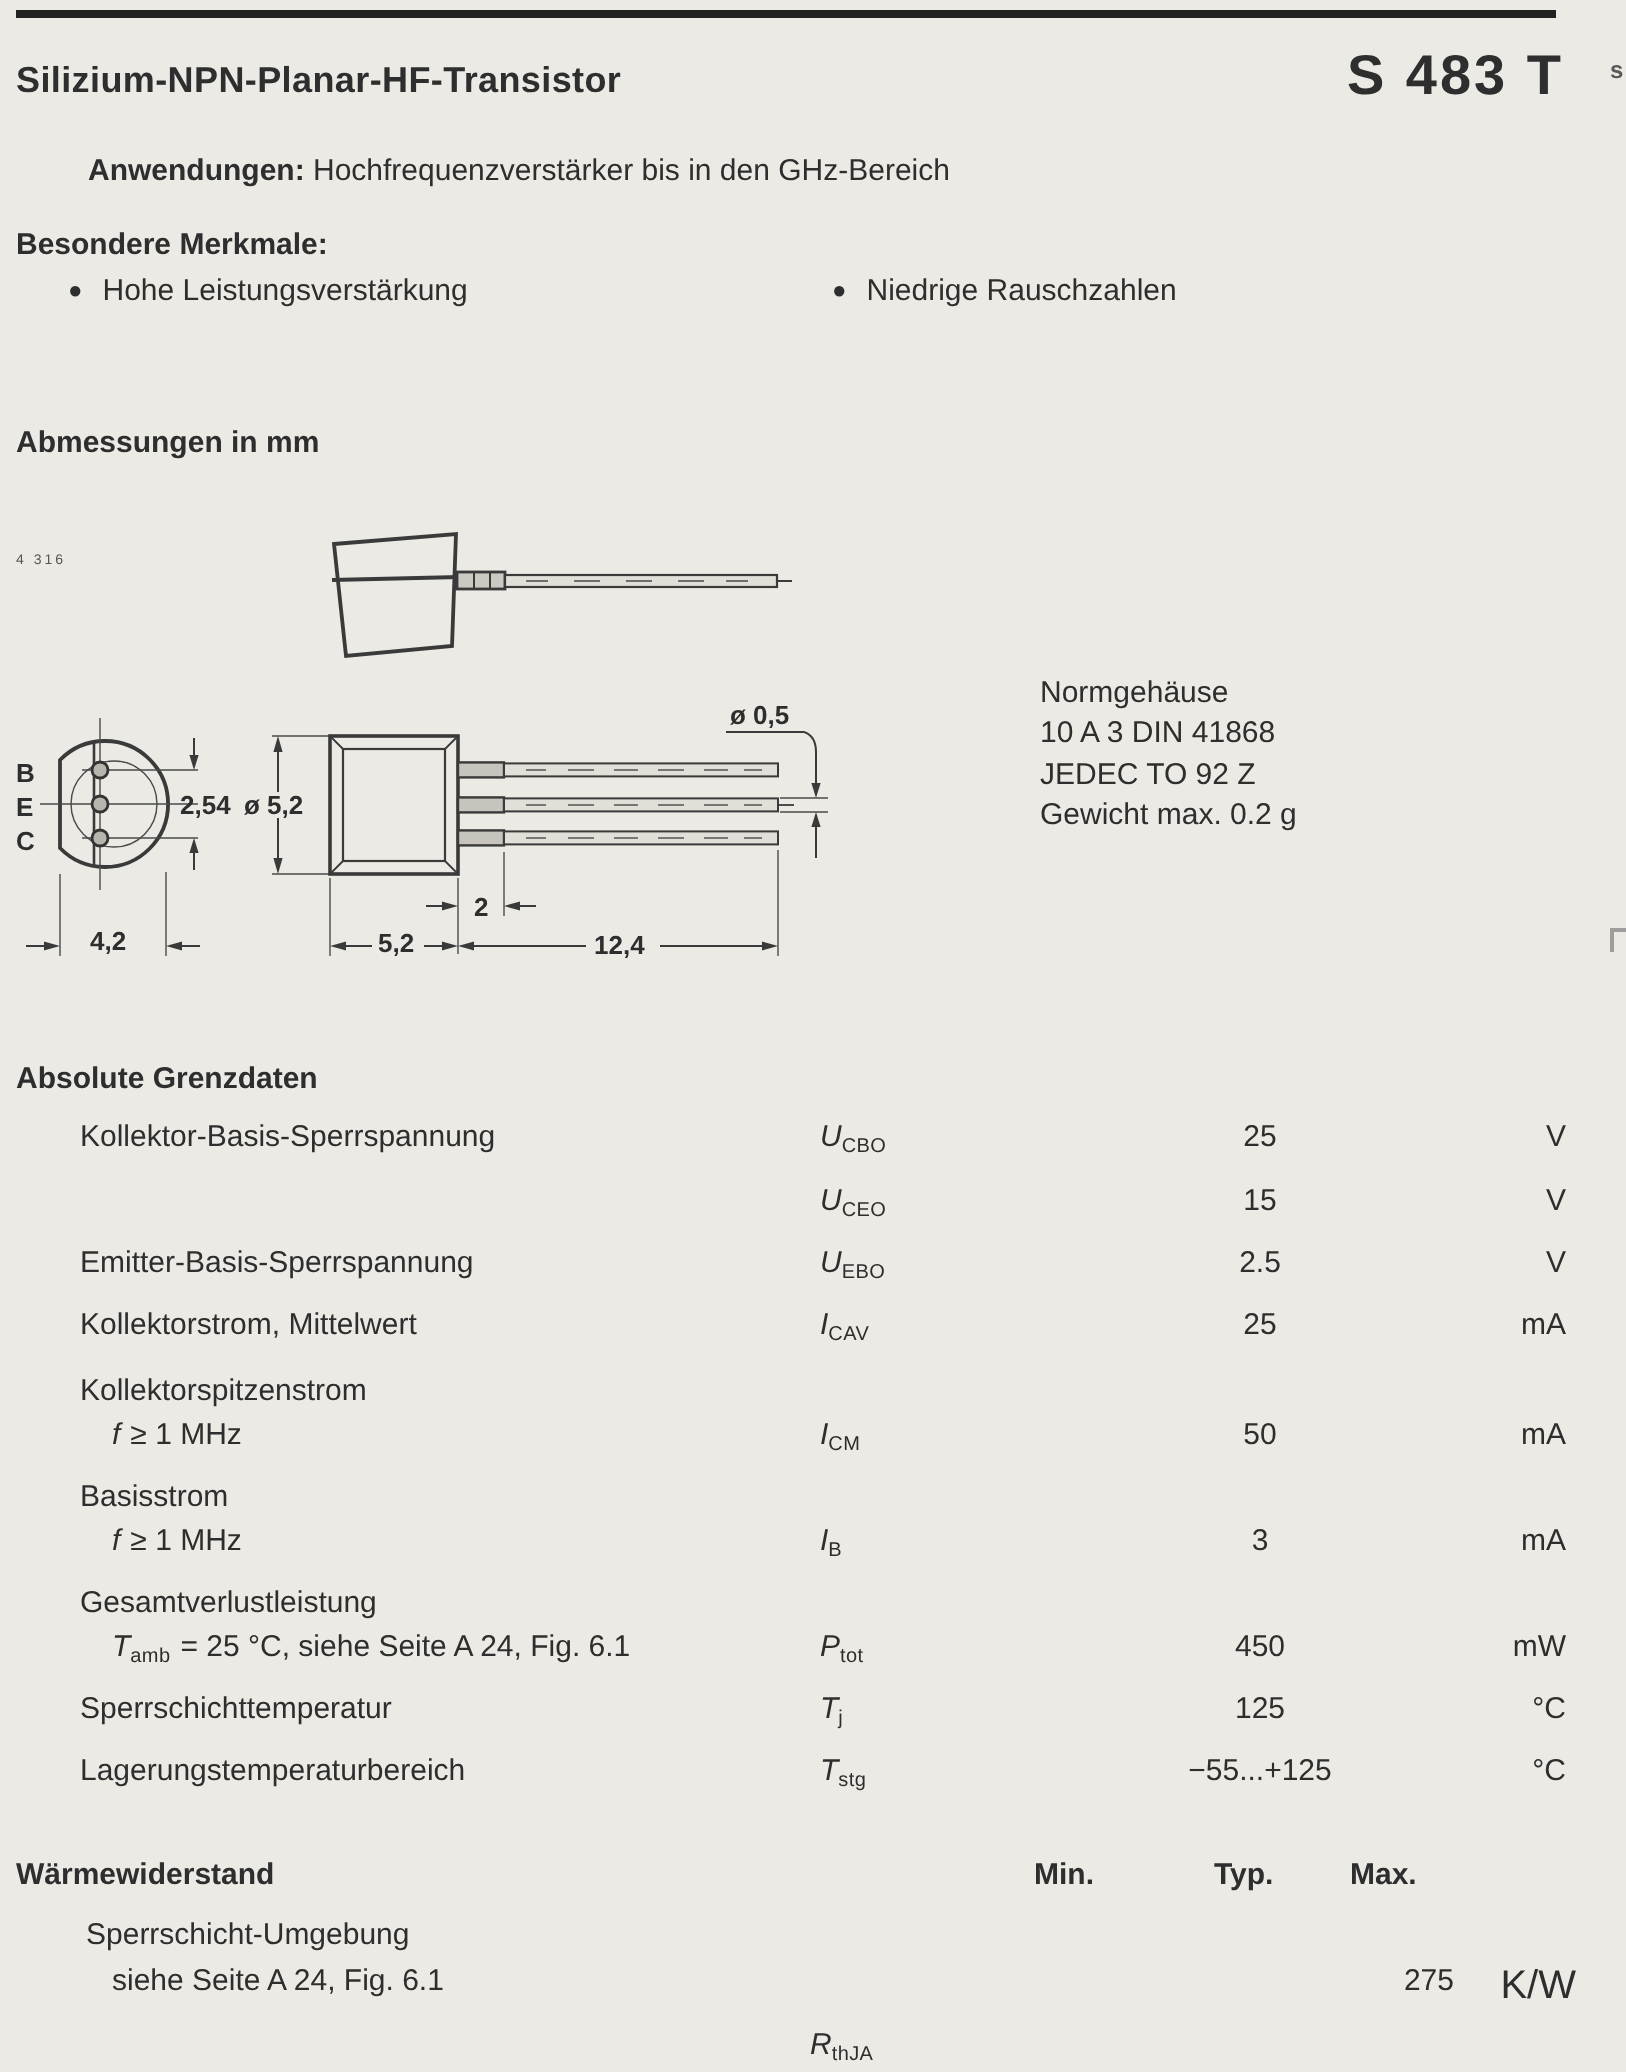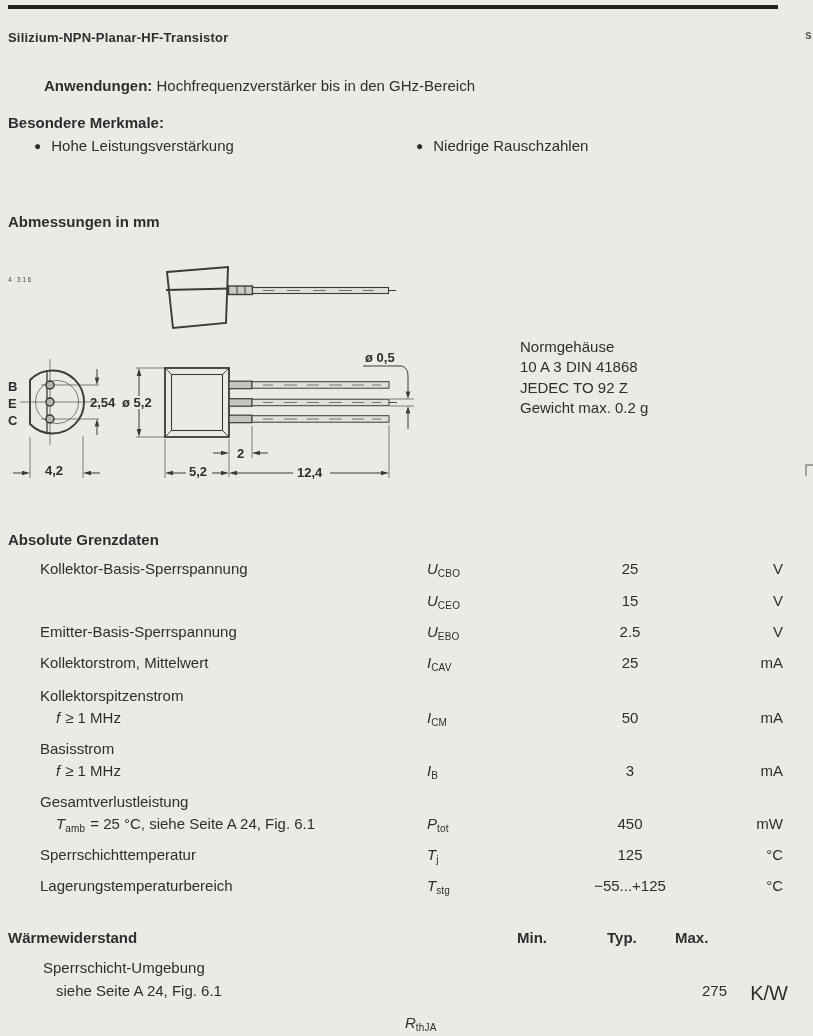--- a/index.html
+++ b/index.html
@@ -2,38 +2,38 @@
 <html><head>
 <meta charset="utf-8">
 <style>
   html,body{margin:0;padding:0;background:#d8d6d0;}
   .page{
     position:relative;width:813px;height:1036px;background:#eceae4;
     overflow:hidden;font-family:"Liberation Sans",sans-serif;color:#2e2e2e;
     -webkit-font-smoothing:antialiased;
   }
   .rule-top{position:absolute;left:8px;top:5px;width:770px;height:3.5px;background:#222;}
-  .doc-title{position:absolute;left:8px;top:30px;font-size:13px;font-weight:bold;letter-spacing:.2px;}
+  .doc-title{position:absolute;left:8px;top:30px;font-size:18px;font-weight:bold;letter-spacing:.2px;}
   .part-no{position:absolute;right:31px;top:22px;font-size:28px;font-weight:bold;letter-spacing:1.5px;}
   .edge-mark{position:absolute;left:805px;top:28px;font-size:12px;font-weight:bold;color:#5a5a5a;}
   .edge-bracket{position:absolute;left:805px;top:464px;width:8px;height:10px;border-left:2px solid #777;border-top:2px solid #777;opacity:.65;}
   .bold{font-weight:bold;margin-left:36px;}
   .apps{position:absolute;left:8px;top:77px;font-size:15px;}
   .feat-head{position:absolute;left:8px;top:114px;font-size:15px;font-weight:bold;}
   .feat-item{position:absolute;top:137px;font-size:15px;}
   .feat-item .bullet{font-size:12px;margin-right:10px;position:relative;top:-1px;}
   .dim-head{position:absolute;left:8px;top:213px;font-size:15px;font-weight:bold;}
   .case-note{position:absolute;left:520px;top:337px;width:260px;font-size:15px;line-height:20.4px;}
   .limits-head{position:absolute;left:8px;top:531px;font-size:15px;font-weight:bold;}
   .lrow{position:absolute;left:0;width:769px;height:22px;font-size:15px;}
   .c-label{position:absolute;left:40px;white-space:nowrap;}
   .c-cond{position:absolute;left:56px;white-space:nowrap;}
   .cond-rest{margin-left:5px;}
   .cond-main{font-style:italic;}
-  .c-sym{position:absolute;left:410px;white-space:nowrap;margin-left:17px;}
+  .c-sym{position:absolute;left:410px;white-space:nowrap;}
   .sym-i{font-style:italic;}
   .sym-sub{font-size:10px;vertical-align:-3px;letter-spacing:.2px;}
   .c-val{position:absolute;left:555px;width:150px;text-align:center;}
   .c-unit{position:absolute;left:683px;width:100px;text-align:right;}
   .th-head{position:absolute;left:8px;top:929px;font-size:15px;font-weight:bold;}
   .th-col{position:absolute;top:929px;font-size:15px;font-weight:bold;}
   .th-label{position:absolute;left:43px;top:959px;font-size:15px;}
   .th-cond{position:absolute;left:56px;top:982px;font-size:15px;}
   .th-sym{position:absolute;left:405px;top:982px;font-size:15px;margin-top:32px;}
   .th-max{position:absolute;left:655px;top:982px;width:72px;text-align:right;font-size:15px;}
@@ -47,20 +47,21 @@
   svg .arrow{fill:#3a3a3a;stroke:none;}
 </style>
 </head>
 <body>
 
 <div class="page">
 
   <div class="rule-top"></div>
 
   <div class="doc-title">Silizium-NPN-Planar-HF-Transistor</div>
+  <div class="part-no">S 483 T</div>
   <div class="edge-mark">s</div>
   <div class="edge-bracket"></div>
 
   <div class="apps">
     <span class="bold">Anwendungen:</span>
     <span>Hochfrequenzverstärker bis in den GHz-Bereich</span>
   </div>
 
   <div class="feat-head">Besondere Merkmale:</div>
   <div class="feat-item" style="left:34px;">

